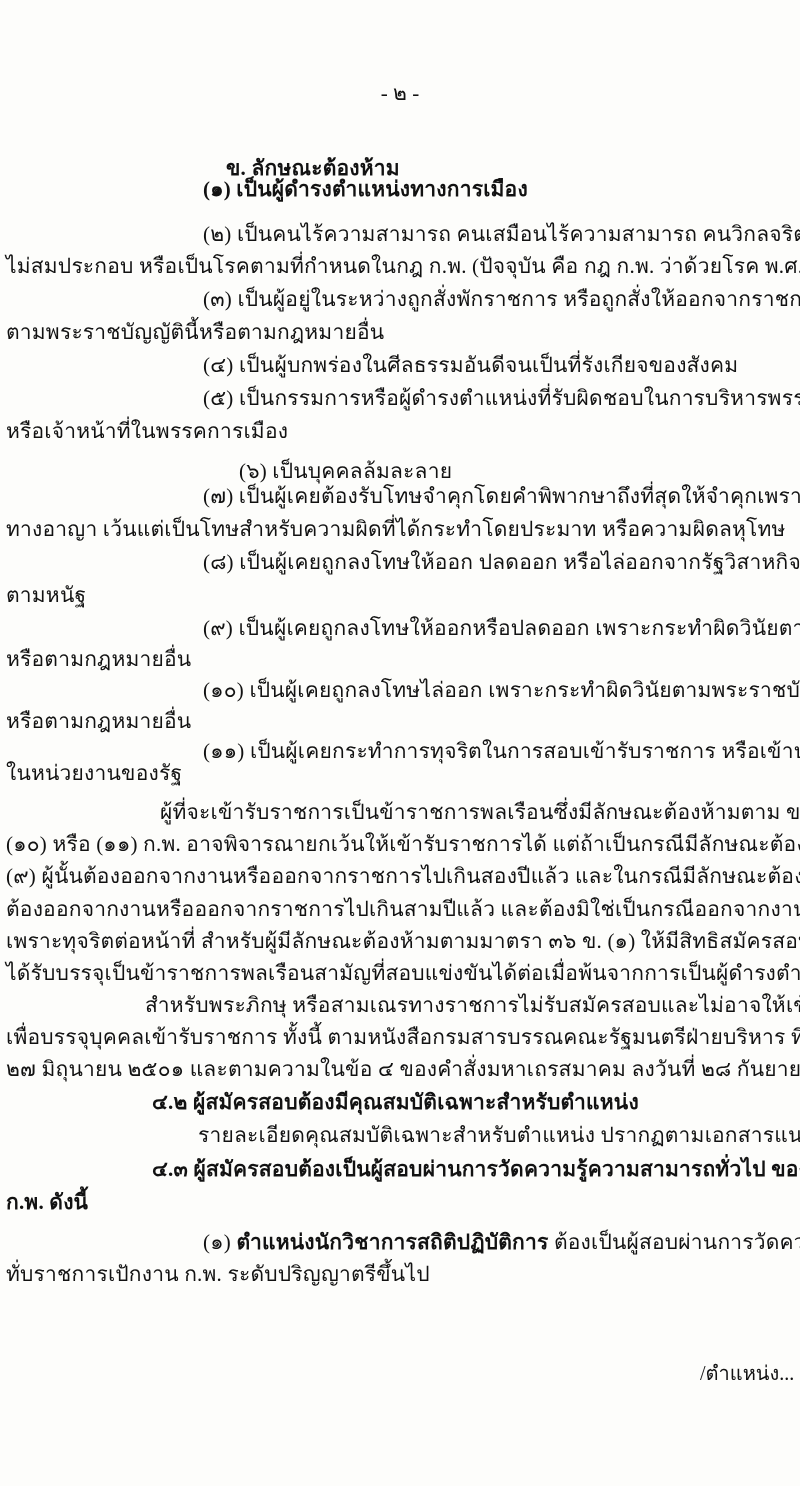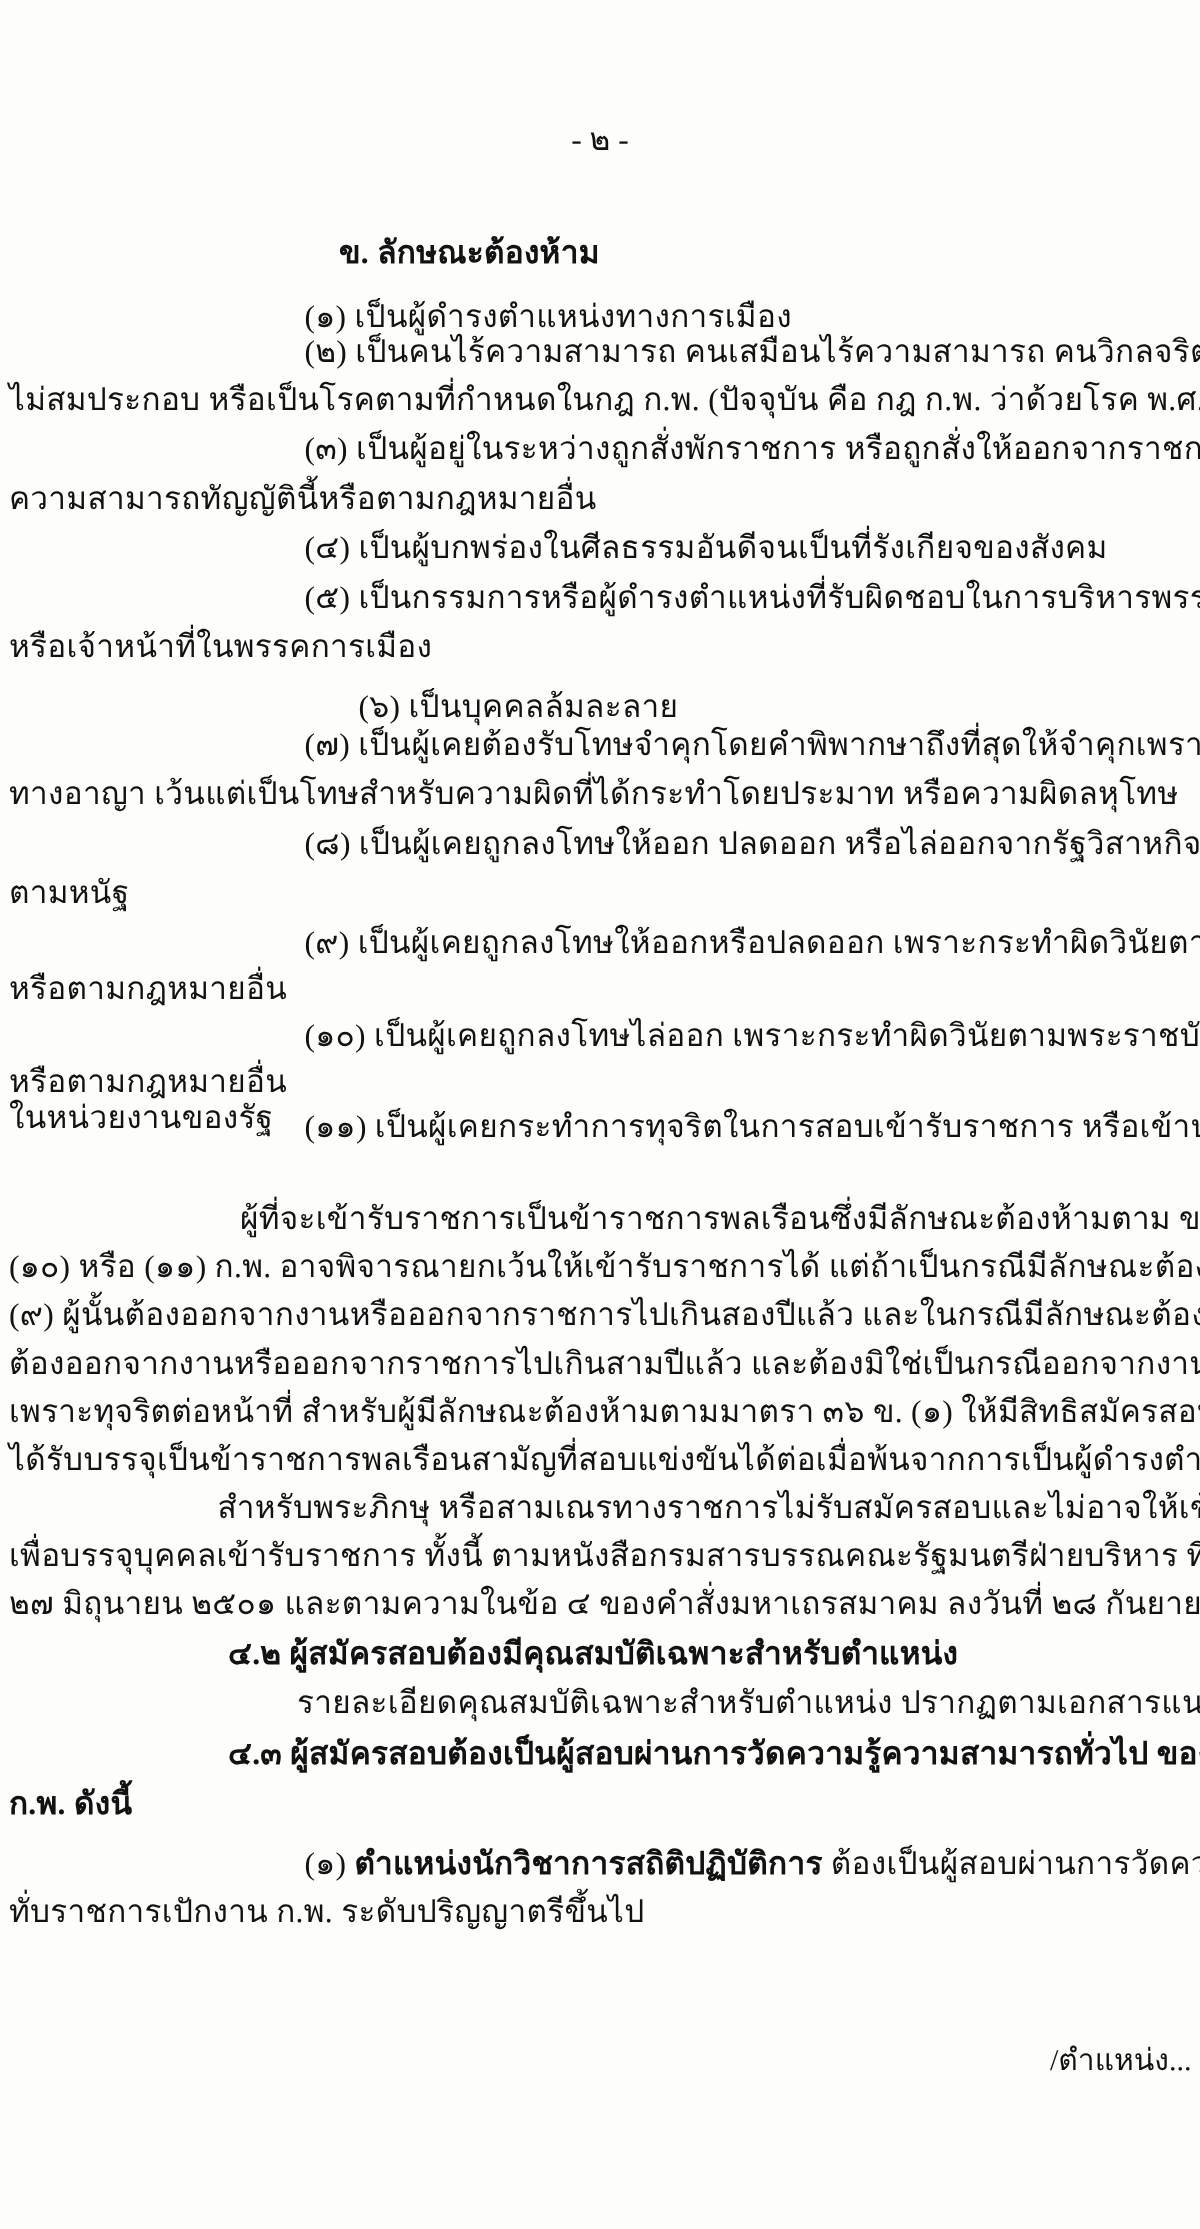--- a/index.html
+++ b/index.html
@@ -32,39 +32,39 @@
     white-space:nowrap;
   }
 </style>
 </head>
 <body>
 
 <div class="page-num">- ๒ -</div>
 
 <div class="ln b" style="top:155px;left:182px;margin-left:44px;">ข. ลักษณะต้องห้าม</div>
 
-<div class="ln" style="top:198px;left:203px;">(๑) เป็นผู้ดำรงตำแหน่งทางการเมือง</div>
+<div class="ln" style="top:176px;left:203px;font-weight:bold;">(๑) เป็นผู้ดำรงตำแหน่งทางการเมือง</div>
 <div class="ln" style="top:221px;left:203px;">(๒) เป็นคนไร้ความสามารถ คนเสมือนไร้ความสามารถ คนวิกลจริตหรือจิตฟั่นเฟือน</div>
 <div class="ln" style="top:253px;left:6px;">ไม่สมประกอบ หรือเป็นโรคตามที่กำหนดในกฎ ก.พ. (ปัจจุบัน คือ กฎ ก.พ. ว่าด้วยโรค พ.ศ. ๒๕๖๖)</div>
 <div class="ln" style="top:286px;left:203px;">(๓) เป็นผู้อยู่ในระหว่างถูกสั่งพักราชการ หรือถูกสั่งให้ออกจากราชการไว้ก่อน</div>
-<div class="ln" style="top:319px;left:6px;">ความสามารถทัญญัตินี้หรือตามกฎหมายอื่น</div>
+<div class="ln" style="top:319px;left:6px;">ตามพระราชบัญญัตินี้หรือตามกฎหมายอื่น</div>
 <div class="ln" style="top:352px;left:203px;">(๔) เป็นผู้บกพร่องในศีลธรรมอันดีจนเป็นที่รังเกียจของสังคม</div>
 <div class="ln" style="top:385px;left:203px;">(๕) เป็นกรรมการหรือผู้ดำรงตำแหน่งที่รับผิดชอบในการบริหารพรรคการเมือง</div>
 <div class="ln" style="top:418px;left:6px;">หรือเจ้าหน้าที่ในพรรคการเมือง</div>
 <div class="ln" style="top:458px;left:203px;margin-left:36px;">(๖) เป็นบุคคลล้มละลาย</div>
 <div class="ln" style="top:483px;left:203px;">(๗) เป็นผู้เคยต้องรับโทษจำคุกโดยคำพิพากษาถึงที่สุดให้จำคุกเพราะกระทำความผิด</div>
 <div class="ln" style="top:516px;left:6px;text-align:right;">ทางอาญา เว้นแต่เป็นโทษสำหรับความผิดที่ได้กระทำโดยประมาท หรือความผิดลหุโทษ</div>
 <div class="ln" style="top:549px;left:203px;">(๘) เป็นผู้เคยถูกลงโทษให้ออก ปลดออก หรือไล่ออกจากรัฐวิสาหกิจ หรือหน่วยงานอื่น</div>
 <div class="ln" style="top:582px;left:6px;">ตามหนัฐ</div>
 <div class="ln" style="top:615px;left:203px;">(๙) เป็นผู้เคยถูกลงโทษให้ออกหรือปลดออก เพราะกระทำผิดวินัยตามพระราชบัญญัตินี้</div>
 <div class="ln" style="top:646px;left:6px;">หรือตามกฎหมายอื่น</div>
 <div class="ln" style="top:677px;left:203px;">(๑๐) เป็นผู้เคยถูกลงโทษไล่ออก เพราะกระทำผิดวินัยตามพระราชบัญญัตินี้</div>
 <div class="ln" style="top:708px;left:6px;">หรือตามกฎหมายอื่น</div>
 <div class="ln" style="top:738px;left:203px;">(๑๑) เป็นผู้เคยกระทำการทุจริตในการสอบเข้ารับราชการ หรือเข้าปฏิบัติงาน</div>
-<div class="ln" style="top:732px;left:6px;">ในหน่วยงานของรัฐ</div>
+<div class="ln" style="top:760px;left:6px;">ในหน่วยงานของรัฐ</div>
 
 <div class="ln" style="top:799px;left:160px;">ผู้ที่จะเข้ารับราชการเป็นข้าราชการพลเรือนซึ่งมีลักษณะต้องห้ามตาม ข.(๔) (๖) (๗) (๘) (๙)</div>
 <div class="ln" style="top:831px;left:6px;">(๑๐) หรือ (๑๑) ก.พ. อาจพิจารณายกเว้นให้เข้ารับราชการได้ แต่ถ้าเป็นกรณีมีลักษณะต้องห้ามตาม (๘) หรือ</div>
 <div class="ln" style="top:863px;left:6px;">(๙) ผู้นั้นต้องออกจากงานหรือออกจากราชการไปเกินสองปีแล้ว และในกรณีมีลักษณะต้องห้ามตาม (๑๐) ผู้นั้น</div>
 <div class="ln" style="top:896px;left:6px;">ต้องออกจากงานหรือออกจากราชการไปเกินสามปีแล้ว และต้องมิใช่เป็นกรณีออกจากงานหรือออกจากราชการ</div>
 <div class="ln" style="top:928px;left:6px;">เพราะทุจริตต่อหน้าที่ สำหรับผู้มีลักษณะต้องห้ามตามมาตรา ๓๖ ข. (๑) ให้มีสิทธิสมัครสอบแข่งขันได้ แต่จะมีสิทธิ</div>
 <div class="ln" style="top:960px;left:6px;">ได้รับบรรจุเป็นข้าราชการพลเรือนสามัญที่สอบแข่งขันได้ต่อเมื่อพ้นจากการเป็นผู้ดำรงตำแหน่งทางการเมืองแล้ว</div>
 
 <div class="ln" style="top:992px;left:145px;">สำหรับพระภิกษุ หรือสามเณรทางราชการไม่รับสมัครสอบและไม่อาจให้เข้าสอบแข่งขัน</div>
 <div class="ln" style="top:1024px;left:6px;">เพื่อบรรจุบุคคลเข้ารับราชการ ทั้งนี้ ตามหนังสือกรมสารบรรณคณะรัฐมนตรีฝ่ายบริหาร ที่ นว ๘๙/๒๕๐๑ ลงวันที่</div>

